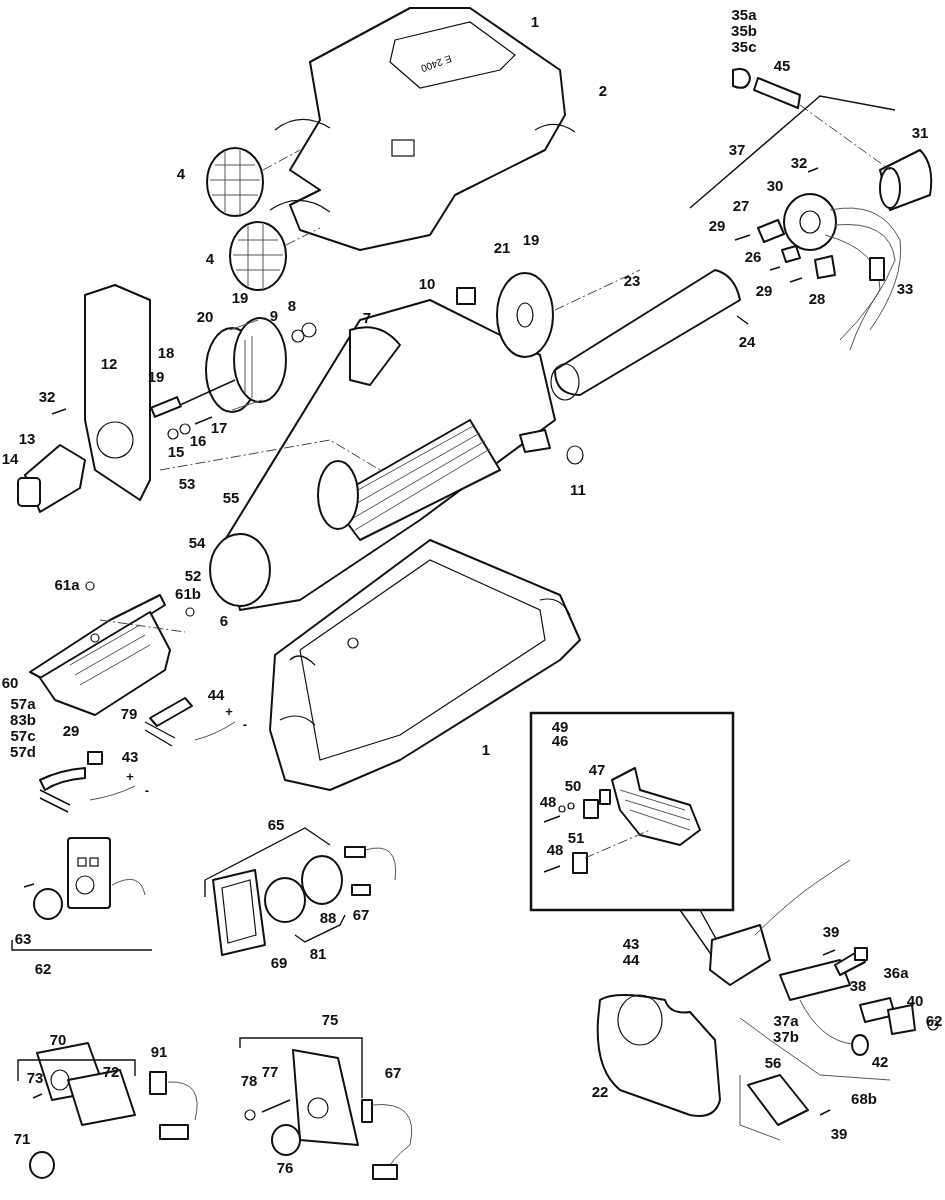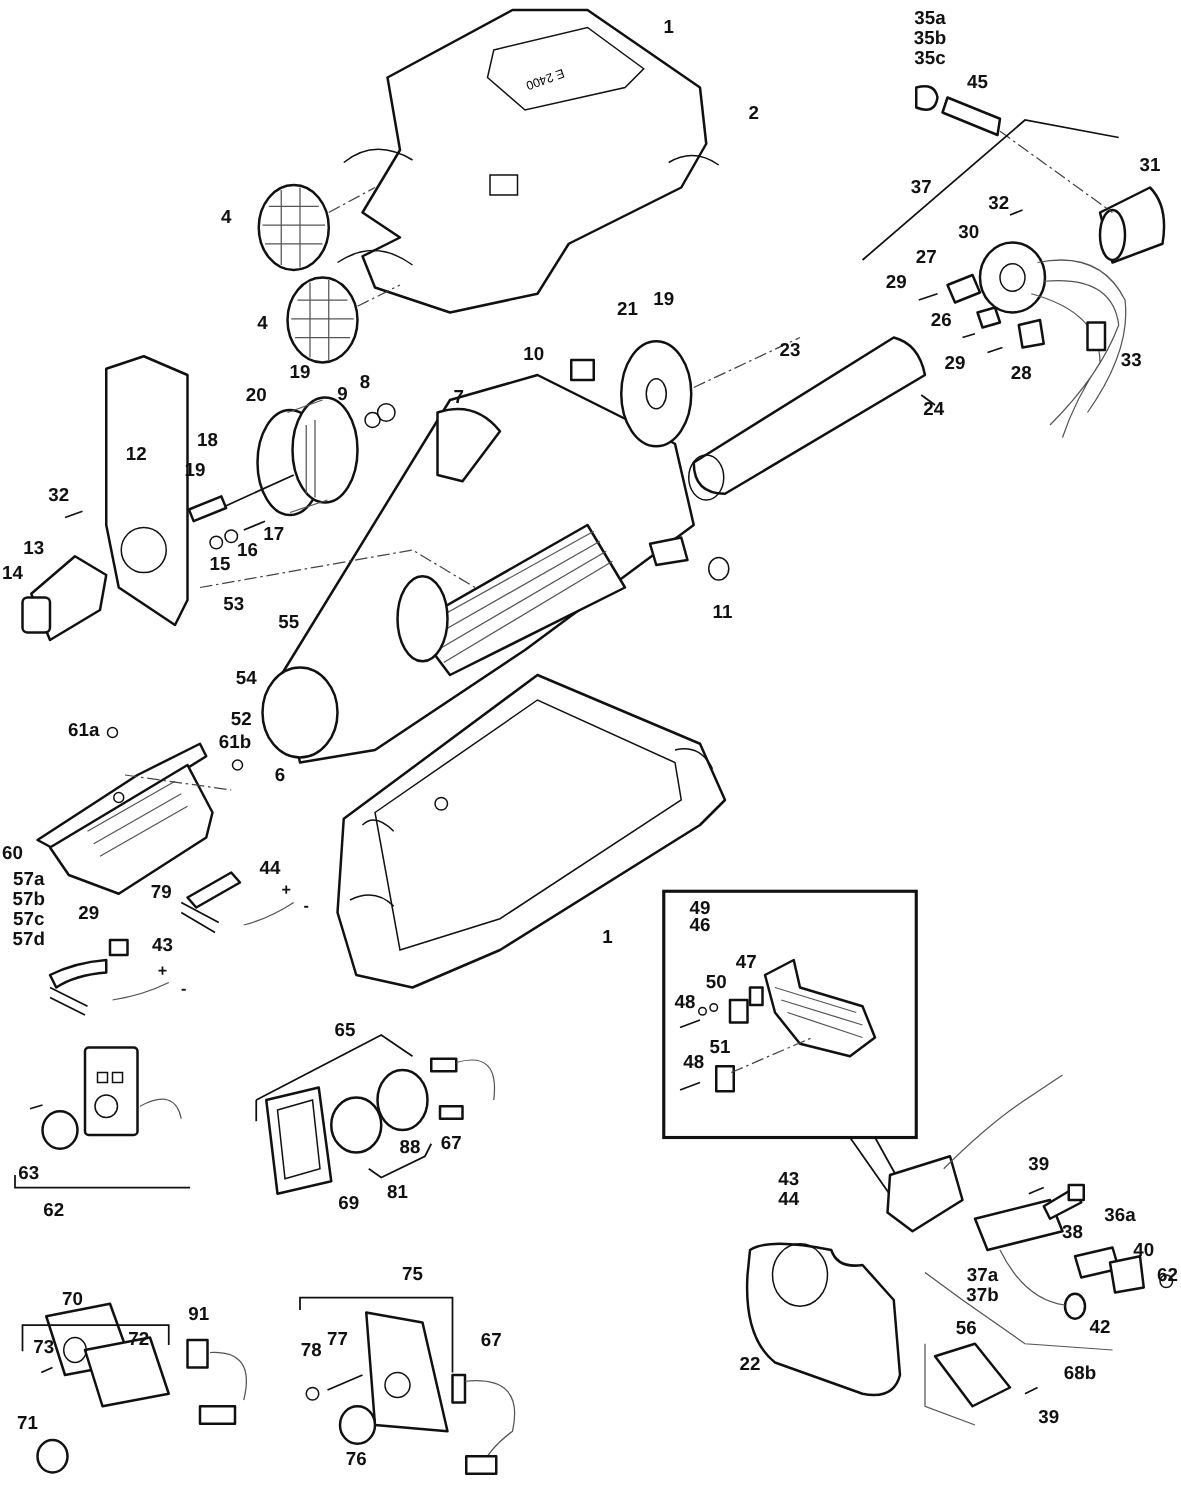--- a/index.html
+++ b/index.html
@@ -236,21 +236,21 @@
 <div class="lbl" style="left:737px;top:150px">37</div>
 <div class="lbl" style="left:799px;top:163px">32</div>
 <div class="lbl" style="left:775px;top:186px">30</div>
 <div class="lbl" style="left:741px;top:206px">27</div>
 <div class="lbl" style="left:717px;top:226px">29</div>
 <div class="lbl" style="left:753px;top:257px">26</div>
 <div class="lbl" style="left:764px;top:291px">29</div>
 <div class="lbl" style="left:817px;top:299px">28</div>
 <div class="lbl" style="left:905px;top:289px">33</div>
 <div class="lbl" style="left:632px;top:281px">23</div>
-<div class="lbl" style="left:747px;top:328px">24</div>
+<div class="lbl" style="left:747px;top:342px">24</div>
 
 <div class="lbl" style="left:502px;top:248px">21</div>
 <div class="lbl" style="left:531px;top:240px">19</div>
 <div class="lbl" style="left:427px;top:284px">10</div>
 <div class="lbl" style="left:367px;top:318px">7</div>
 <div class="lbl" style="left:292px;top:306px">8</div>
 <div class="lbl" style="left:274px;top:316px">9</div>
 <div class="lbl" style="left:240px;top:298px">19</div>
 <div class="lbl" style="left:205px;top:317px">20</div>
 <div class="lbl" style="left:166px;top:353px">18</div>
@@ -267,21 +267,21 @@
 <div class="lbl" style="left:187px;top:484px">53</div>
 <div class="lbl" style="left:231px;top:498px">55</div>
 <div class="lbl" style="left:197px;top:543px">54</div>
 <div class="lbl" style="left:193px;top:576px">52</div>
 <div class="lbl" style="left:224px;top:621px">6</div>
 
 <div class="lbl" style="left:67px;top:585px">61a</div>
 <div class="lbl" style="left:188px;top:594px">61b</div>
 <div class="lbl" style="left:10px;top:683px">60</div>
 <div class="lbl stack" style="left:23px;top:728px">57a
-57b
+83b
 57c
 57d</div>
 <div class="lbl" style="left:71px;top:731px">29</div>
 <div class="lbl" style="left:129px;top:714px">79</div>
 <div class="lbl" style="left:216px;top:695px">44</div>
 <div class="lbl" style="left:130px;top:757px">43</div>
 <div class="lbl" style="left:229px;top:712px;font-size:13px">+</div>
 <div class="lbl" style="left:245px;top:725px;font-size:13px">-</div>
 <div class="lbl" style="left:130px;top:777px;font-size:13px">+</div>
 <div class="lbl" style="left:147px;top:791px;font-size:13px">-</div>

